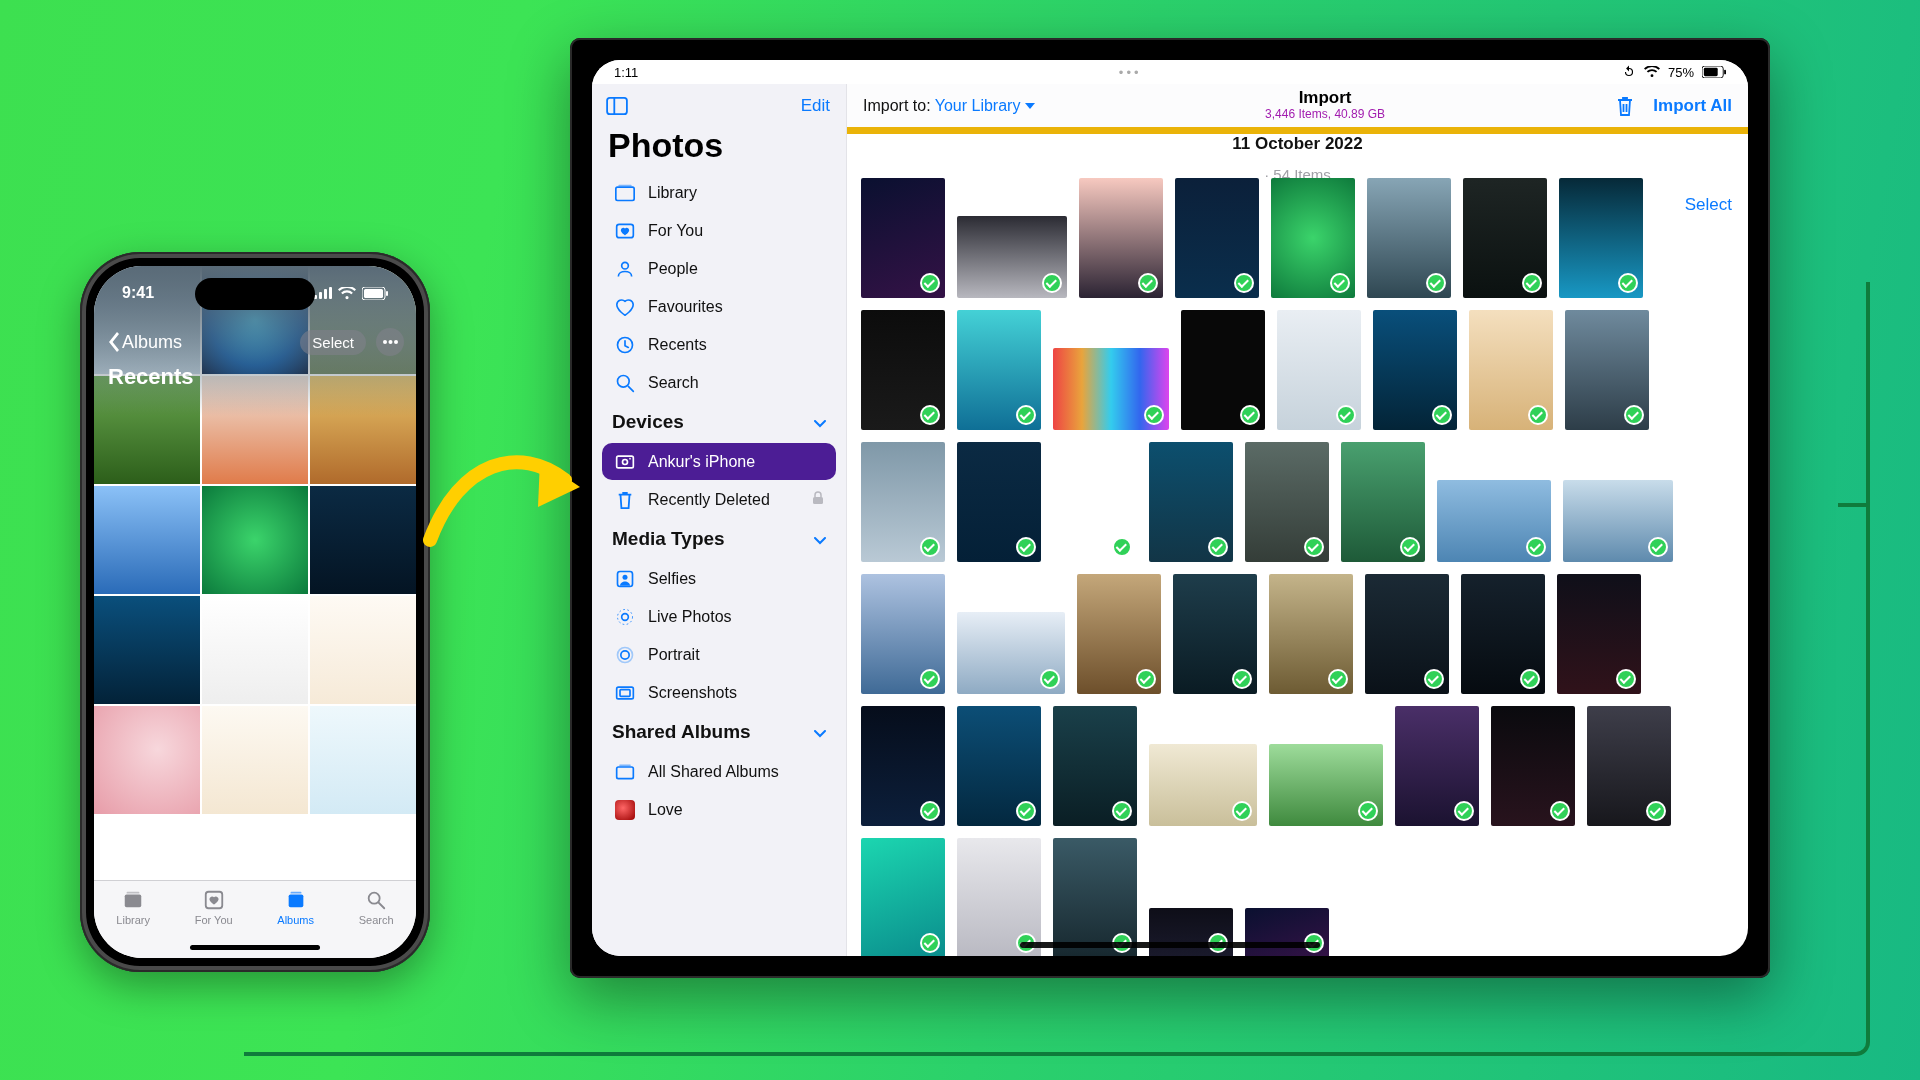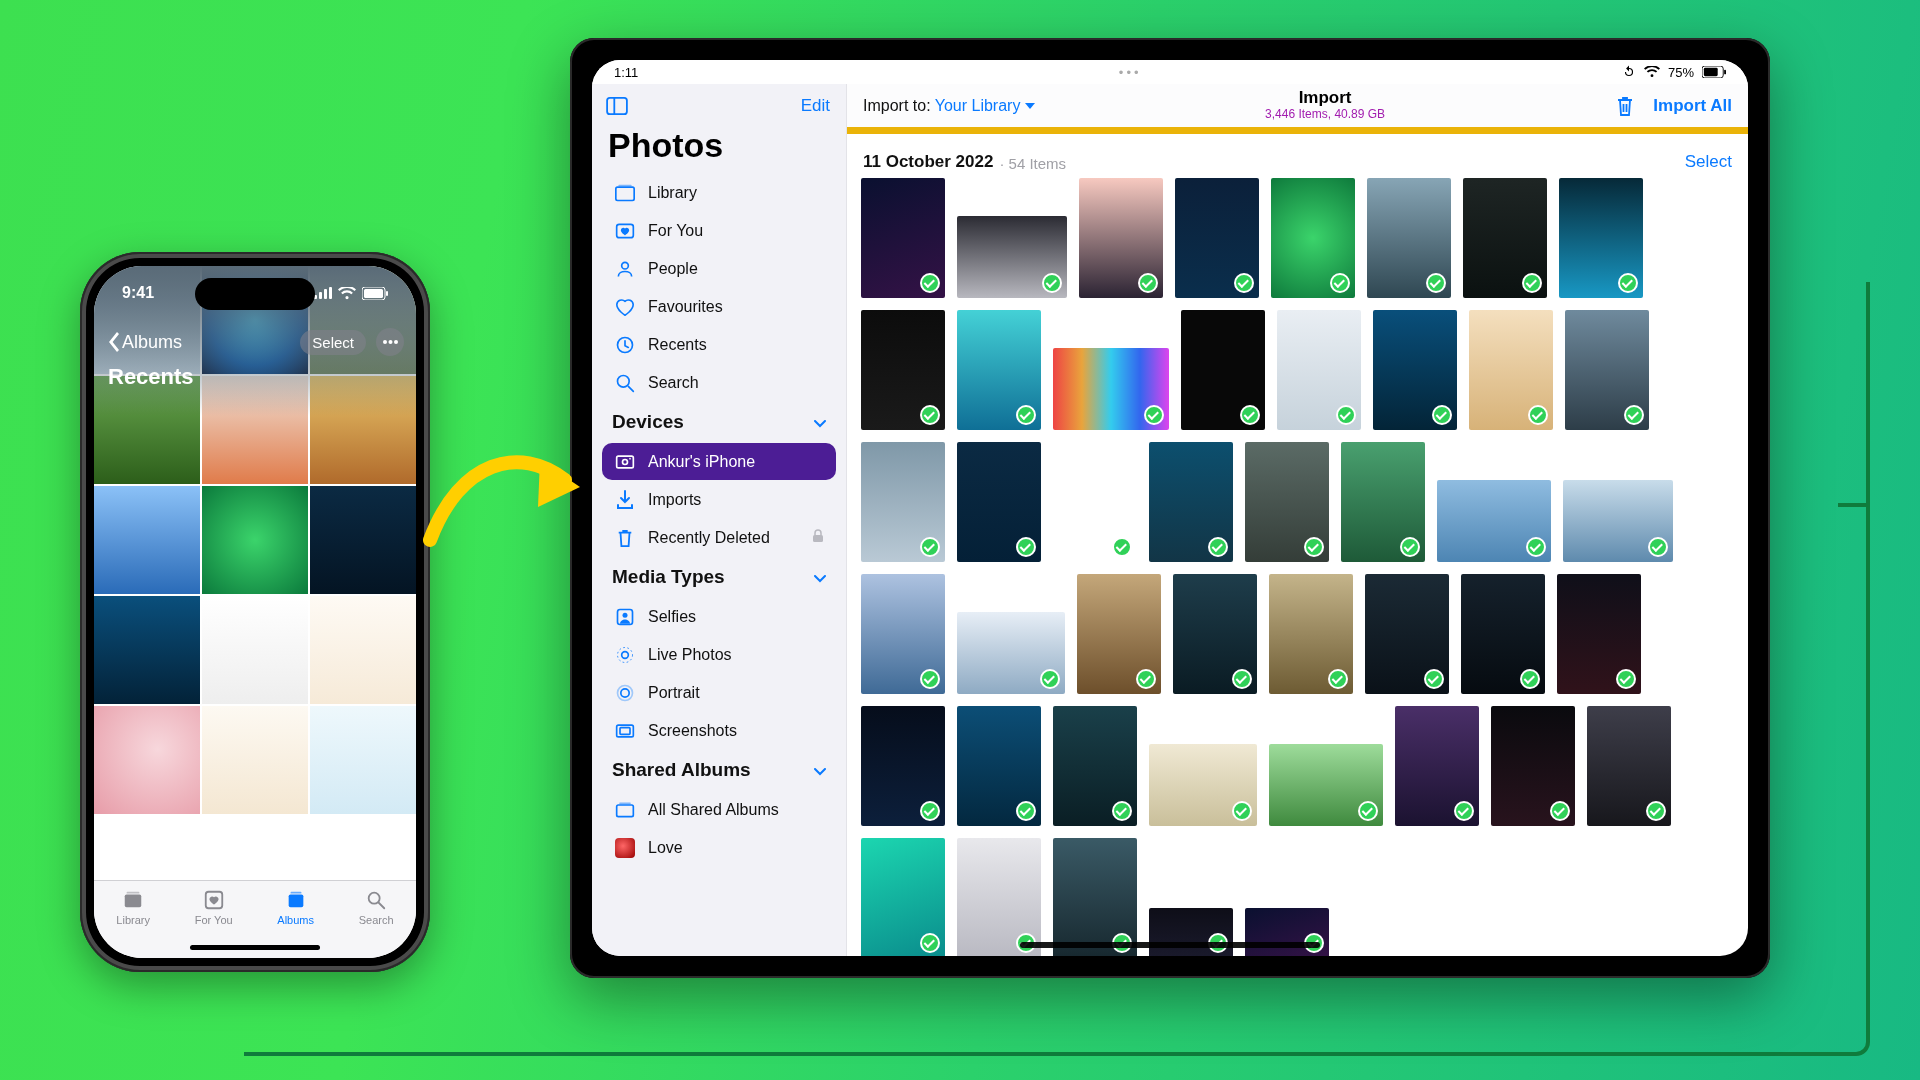--- a/index.html
+++ b/index.html
@@ -97,21 +97,21 @@
   .sig span:nth-child(1){height:4px}.sig span:nth-child(2){height:7px}
   .sig span:nth-child(3){height:10px}.sig span:nth-child(4){height:12px}
 
   
   .arrow { position: absolute; left: 420px; top: 425px; z-index: 50; }
 
   
   .ipad {
     position: absolute; left: 570px; top: 38px;
     width: 1200px; height: 940px;
-    background: #000; border-radius: 24px; padding: 22px;
+    background: #000; border-radius: 10px; padding: 22px;
     box-shadow: 0 20px 60px rgba(0,0,0,.4), inset 0 0 0 2px #2a2a2a;
   }
   .ipad .screen {
     width: 100%; height: 100%; background: #fff; border-radius: 28px; overflow: hidden;
     display: flex; flex-direction: column;
   }
 
   .ipad-status {
     height: 24px; font-size: 13px; color: #000; display: flex;
     align-items: center; justify-content: space-between; padding: 0 22px;
@@ -153,22 +153,22 @@
   }
   .ctop .l { font-size: 16px; color: #111; }
   .ctop .l a { color: #0a7aff; text-decoration: none; }
   .ctop .m { flex: 1; text-align: center; line-height: 16px; }
   .ctop .m .t { font-weight: 600; font-size: 17px; }
   .ctop .m .s { font-size: 12px; color: #a21caf; }
   .ctop .r { display: flex; align-items: center; gap: 18px; color: #0a7aff;
     font-size: 17px; font-weight: 500; }
 
   .csub {
-    height: 38px; display: flex; align-items: flex-end; padding: 0 16px;
-    font-size: 17px; gap: 6px; color: #111; background: #fff;
+    height: 38px; display: flex; align-items: center; padding: 0 16px;
+    font-size: 17px; gap: 12px; color: #111; background: #fff; flex-direction: column;
   }
   .csub .d { font-weight: 600; }
   .csub .cnt { color: #a0a0a6; font-size: 15px; }
   .csub .sel { margin-left: auto; color: #0a7aff; }
 
   .thumb-area {
     flex: 1; overflow: hidden; padding: 6px 14px;
     display: flex; flex-wrap: wrap; align-content: flex-start;
     align-items: flex-end; gap: 12px;
   }
@@ -462,28 +462,20 @@
                 <svg width="20" height="16" viewBox="0 0 24 18">
                   <rect x="2" y="2" width="20" height="14" rx="2" fill="none" stroke="currentColor" stroke-width="2"></rect>
                   <circle cx="12" cy="9" r="3" fill="none" stroke="currentColor" stroke-width="2"></circle>
                   <circle cx="18" cy="5" r="1" fill="currentColor"></circle>
                 </svg>
               </span>
               <span>Ankur's iPhone</span>
             </div>
             <div class="sb-item">
               <span class="ic">
-                <svg width="18" height="20" viewBox="0 0 18 20">
-                  <path d="M9 1v11M5 8l4 4 4-4M2 15v3h14v-3" fill="none" stroke="currentColor" stroke-width="2" stroke-linecap="round"></path>
-                </svg>
-              </span>
-              <span>Imports</span>
-            </div>
-            <div class="sb-item">
-              <span class="ic">
                 <svg width="18" height="20" viewBox="0 0 20 22">
                   <path fill="none" stroke="currentColor" stroke-width="2" d="M3 5h14M8 5V3h4v2M5 5l1 15h8l1-15"></path>
                 </svg>
               </span>
               <span>Recently Deleted</span>
               <span class="lock"><svg width="12" height="14" viewBox="0 0 12 14">
                   <rect x="1" y="6" width="10" height="7" rx="1.5" fill="#b9b9c0"></rect>
                   <path d="M3 6V4a3 3 0 016 0v2" fill="none" stroke="#b9b9c0" stroke-width="1.5"></path>
                 </svg></span>
             </div>

